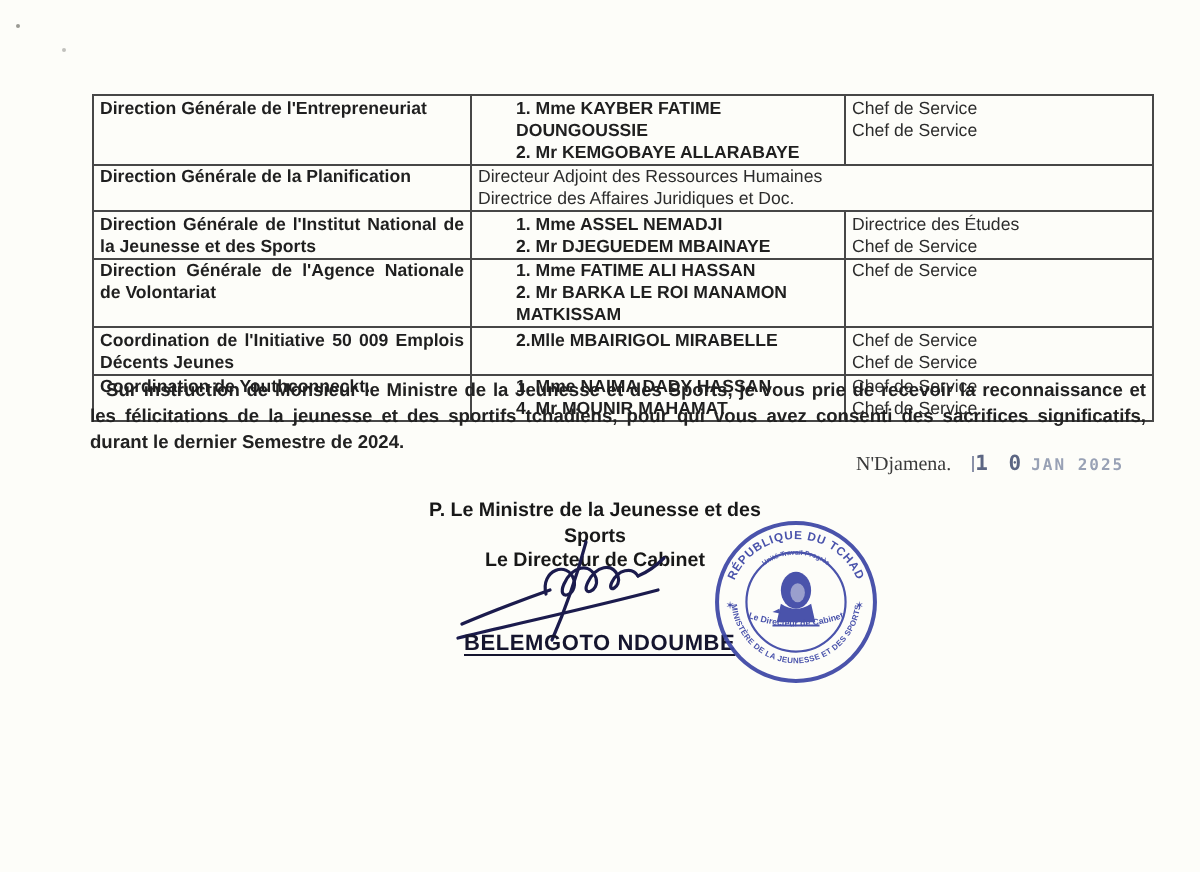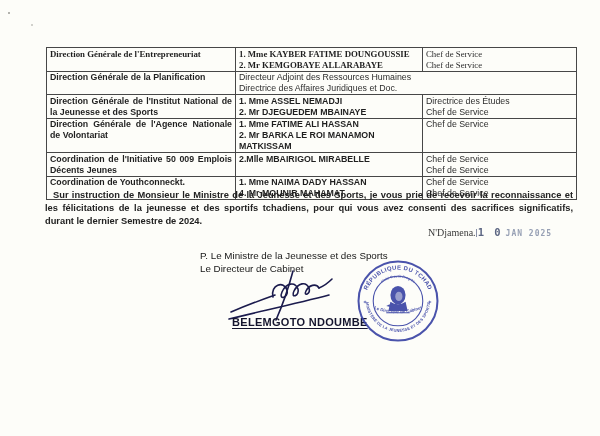--- a/index.html
+++ b/index.html
@@ -15,45 +15,45 @@
   
   .assign-table {
     position:absolute; left:46px; top:47px; width:531px;
     border:1px solid #474747; box-sizing:border-box;
     font-size:8.8px; line-height:11px;
   }
   .trow {
     display:grid; grid-template-columns:189px 187px 1fr;
     min-height:22px; border-top:1px solid #474747;
   }
-  .trow:first-child { border-top:none;font-family:Liberation Serif, serif; }
+  .trow:first-child { border-top:none; }
   .cell { padding:0.5px 3px 0 3px; box-sizing:border-box; }
   .c-dir  { border-right:1px solid #474747; font-weight:600; text-align:justify; }
-  .c-name { border-right:1px solid #474747; font-weight:600; }
+  .c-name { border-right:1px solid #474747; font-weight:600;margin-left:19px; }
   .c-title{ font-weight:400; color:#2c2c2c; }
 
   
   .body-par {
     position:absolute; left:45px; top:189px; width:528px;
     font-size:9.3px; line-height:13px; font-weight:600;
     text-align:justify; text-indent:8px; color:#222; margin:0;
   }
 
   
   .dateline { position:absolute; left:428px; top:222px; white-space:nowrap; }
   .city { font-family:"Liberation Serif", serif; font-size:10px; color:#3a3a3a;margin-top:20px; }
-  .datestamp { white-space:nowrap; }
+  .datestamp { margin-left:10px; white-space:nowrap; }
   .tick { display:inline-block; width:1px; height:8px; background:#8a91a8; margin-right:1px; vertical-align:-1px; }
   .day  { font-family:"DejaVu Sans Mono", monospace; font-weight:700; font-size:10.5px; color:#5c6683; letter-spacing:2px; }
   .rest { font-family:"DejaVu Sans Mono", monospace; font-weight:600; font-size:8px; color:#98a1b5; letter-spacing:1px; margin-left:3px; }
 
   
   .sigblock {
-    position:absolute; left:200px; top:250px; width:195px; 
-    font-size:9.8px; line-height:12.5px; font-weight:400; color:#181818;
+    position:absolute; left:200px; top:250px; width:195px; text-align:center;
+    font-size:9.8px; line-height:12.5px; font-weight:700; color:#181818;
   }
   .sig-svg { position:absolute; left:225px; top:266px; }
   .signame {
     position:absolute; left:232px; top:316px;
     font-size:11px; font-weight:700; letter-spacing:.3px; color:#15152e;
     text-decoration:underline; text-decoration-thickness:1.4px; text-underline-offset:2px;
     white-space:nowrap;
   }
   .stamp-svg { position:absolute; left:356px; top:259px; opacity:.92; }
 </style>

